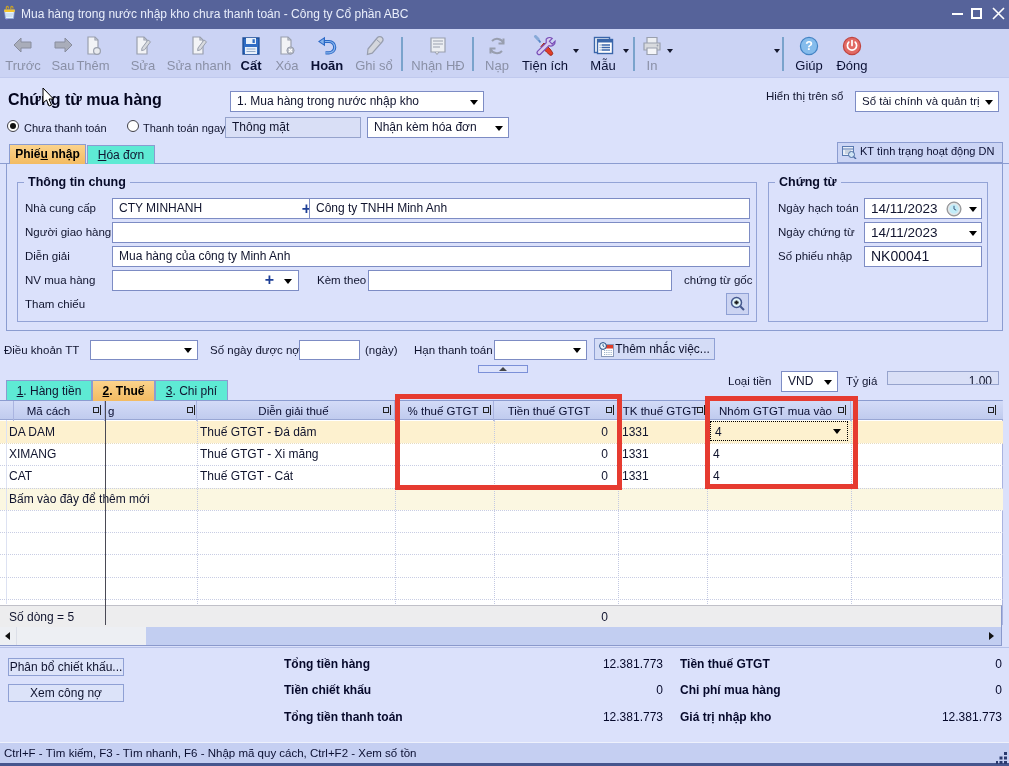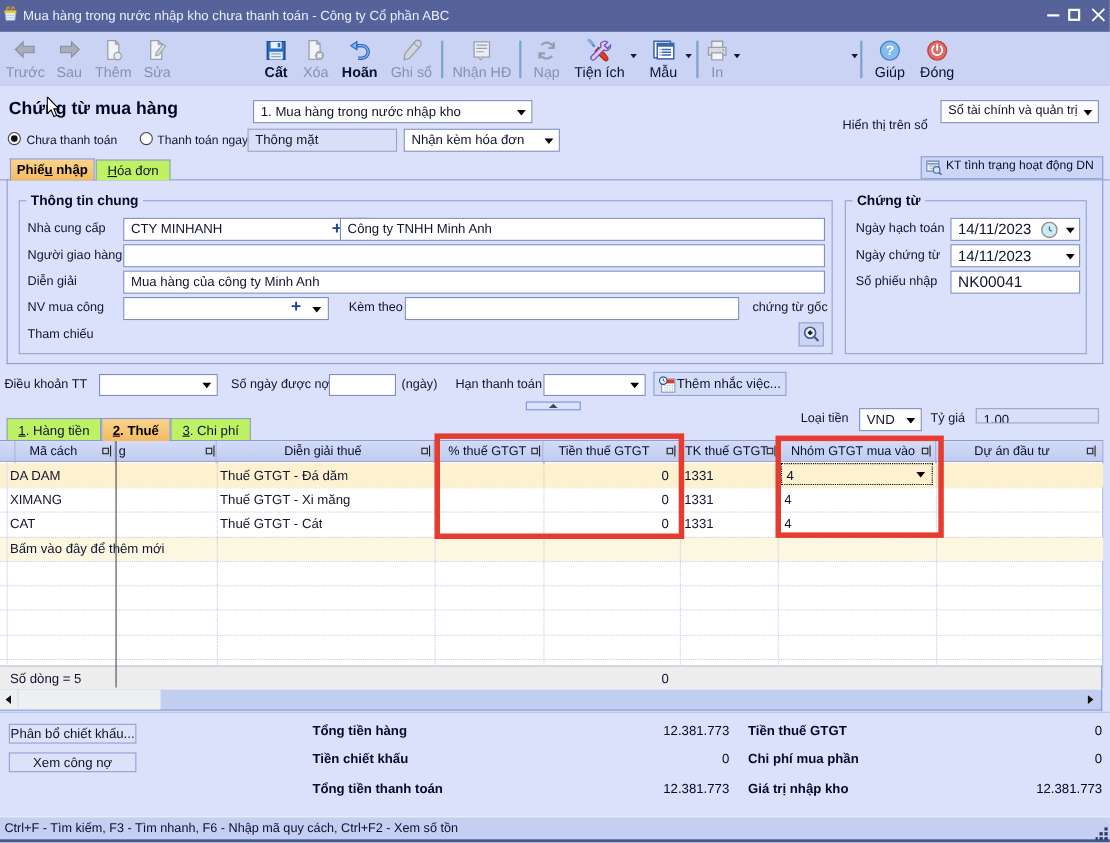--- a/index.html
+++ b/index.html
@@ -10,21 +10,21 @@
 .dis{background:#d9dff6;border:1px solid #96a3cc}
 .car{position:absolute;right:5px;top:8px;width:0;height:0;border-left:4.5px solid transparent;border-right:4.5px solid transparent;border-top:5px solid #000}
 .gb{position:absolute;border:1px solid #93a3d6}
 .gbt{position:absolute;top:-8px;left:6px;background:#dbe1fb;padding:0 4px;font-weight:bold;font-size:12.5px;color:#060a28}
 .flbl{position:absolute;font-size:11.5px;color:#10142e}
 .tbtn{position:absolute;top:0;height:48px;text-align:center;color:#0a1034;font-size:13px}
 .tbtn .ic{display:block;margin:2px auto 1px}
 .tbtn.off{color:#8a90a6}
 .sep{position:absolute;top:8px;width:2px;height:34px;background:#7aa3cc}
 .tcar{position:absolute;width:0;height:0;border-left:3.5px solid transparent;border-right:3.5px solid transparent;border-top:4px solid #15182e;top:20px}
-.tab{position:absolute;border:1px solid #8b9cd0;border-bottom:none;background:#bef264;text-align:center;font-size:12px;color:#101430}
+.tab{position:absolute;border:1px solid #8b9cd0;border-bottom:none;background:#5eead4;text-align:center;font-size:12px;color:#101430}
 .tab.act{background:linear-gradient(#fbd38b,#f3bb62);font-weight:bold;color:#000;z-index:3}
 .hcell{position:absolute;top:0;height:21px;border-right:1px solid #aab4e0;text-align:center;font-size:11.5px;color:#0a0e30;line-height:21px;overflow:hidden;padding-right:13px}
 .gcell{position:absolute;font-size:12px;line-height:22px;white-space:nowrap;overflow:hidden}
 .vline{position:absolute;width:1px}
 .hline{position:absolute;height:1px}
 .blbl{font-weight:bold;font-size:12px;color:#05082a;position:absolute}
 .bval{position:absolute;font-size:12px;color:#05082a;text-align:right}
 .btn{position:absolute;background:#dce3f9;border:1px solid #8fa0d4;text-align:center;font-size:12px;color:#101430}
 </style>
 </head>
@@ -48,32 +48,38 @@
 
 <div class="abs" style="left:0;top:29px;width:1009px;height:49px;background:#cbd3f4;border-bottom:1px solid #c0c9ee">
 <div class="tbtn off" style="left:2px;top:4px;width:42px">
   <svg class="ic" width="24" height="22" viewBox="0 0 24 22">
         <path d="M10 3 L10 7 L20 7 L20 13 L10 13 L10 17 L3 10 Z" fill="#a9adba" stroke="#888d9e" stroke-width="1"></path>
       </svg>Trước</div>
 <div class="tbtn off" style="left:44px;top:4px;width:38px">
   <svg class="ic" width="24" height="22" viewBox="0 0 24 22">
         <path d="M14 3 L14 7 L4 7 L4 13 L14 13 L14 17 L21 10 Z" fill="#a9adba" stroke="#888d9e" stroke-width="1"></path>
       </svg>Sau</div>
-<div class="tbtn off" style="left:82px;top:4px;width:42px">
+<div class="tbtn off" style="left:72px;top:4px;width:42px">
   <svg class="ic" width="22" height="22" viewBox="0 0 22 22">
         <path d="M6 2 L13 2 L16 5 L16 19 L6 19 Z" fill="#f2f3f6" stroke="#9aa0ae" stroke-width="1.2"></path>
         <path d="M13 2 L13 5 L16 5" fill="none" stroke="#9aa0ae" stroke-width="1.2"></path>
         <circle cx="15" cy="16" r="3.4" fill="#e8eaee" stroke="#9aa0ae" stroke-width="1.2"></circle>
       </svg>Thêm</div>
 <div class="tbtn off" style="left:124px;top:4px;width:38px">
   <svg class="ic" width="22" height="22" viewBox="0 0 22 22">
         <path d="M5 2 L12 2 L15 5 L15 19 L5 19 Z" fill="#f2f3f6" stroke="#9aa0ae" stroke-width="1.2"></path>
         <path d="M12 2 L12 5 L15 5" fill="none" stroke="#9aa0ae" stroke-width="1.2"></path>
         <path d="M10 13 L16 5 L18.5 6.8 L12.6 14.8 L9.6 15.6 Z" fill="#d8dade" stroke="#9aa0ae" stroke-width="1"></path>
       </svg>Sửa</div>
+<div class="tbtn off" style="left:162px;top:4px;width:74px">
+  <svg class="ic" width="22" height="22" viewBox="0 0 22 22">
+        <path d="M5 2 L12 2 L15 5 L15 19 L5 19 Z" fill="#f2f3f6" stroke="#9aa0ae" stroke-width="1.2"></path>
+        <path d="M12 2 L12 5 L15 5" fill="none" stroke="#9aa0ae" stroke-width="1.2"></path>
+        <path d="M10 13 L16 5 L18.5 6.8 L12.6 14.8 L9.6 15.6 Z" fill="#d8dade" stroke="#9aa0ae" stroke-width="1"></path>
+      </svg>Sửa nhanh</div>
 <div class="tbtn" style="left:236px;top:4px;width:30px;font-weight:bold">
   <svg class="ic" width="22" height="22" viewBox="0 0 22 22">
         <path d="M3 3 L19 3 L19 19 L3 19 Z" fill="#2f6cc4" stroke="#1c4d96" stroke-width="1.3"></path>
         <path d="M6 3 L16 3 L16 9 L6 9 Z" fill="#e8f0fa"></path>
         <path d="M12.5 4.2 L14.8 4.2 L14.8 8 L12.5 8 Z" fill="#2f6cc4"></path>
         <path d="M5 12 L17 12 L17 19 L5 19 Z" fill="#e8f0fa"></path>
         <path d="M6.5 14 L15.5 14 M6.5 16.5 L15.5 16.5" stroke="#8fa8c8" stroke-width="1"></path>
       </svg>Cất</div>
 <div class="tbtn off" style="left:268px;top:4px;width:38px">
   <svg class="ic" width="22" height="22" viewBox="0 0 22 22">
@@ -145,21 +151,21 @@
 <div class="tbtn" style="left:831px;top:4px;width:42px">
   <svg class="ic" width="22" height="22" viewBox="0 0 22 22">
         <circle cx="11" cy="11" r="8.6" fill="#e26a64" stroke="#c04540" stroke-width="1.2"></circle>
         <path d="M11 5.5 L11 10.5" stroke="#fff" stroke-width="1.7" stroke-linecap="round"></path>
         <path d="M7.8 7.2 A4.6 4.6 0 1 0 14.2 7.2" fill="none" stroke="#fff" stroke-width="1.7" stroke-linecap="round"></path>
       </svg>Đóng</div>
 </div>
 
 <div class="abs" style="left:8px;top:91px;font-size:16px;font-weight:bold;color:#03051e">Chứng từ mua hàng</div>
 <div class="inp" style="left:230px;top:91px;width:254px;height:21px;line-height:19px">1. Mua hàng trong nước nhập kho<span class="car" style="top:8px"></span></div>
-<div class="flbl" style="left:766px;top:108px">Hiển thị trên sổ</div>
+<div class="flbl" style="left:766px;top:90px">Hiển thị trên sổ</div>
 <div class="inp" style="left:855px;top:91px;width:144px;height:21px;line-height:19px;font-size:11.5px">Sổ tài chính và quản trị<span class="car" style="top:8px"></span></div>
 
 <div class="abs" style="left:7px;top:120px;width:12px;height:12px;border:1.5px solid #3f3f48;border-radius:50%;background:#fff"></div>
 <div class="abs" style="left:10px;top:123px;width:6px;height:6px;border-radius:50%;background:#111"></div>
 <div class="flbl" style="left:24px;top:122px;font-size:11px">Chưa thanh toán</div>
 <div class="abs" style="left:127px;top:120px;width:12px;height:12px;border:1.5px solid #3f3f48;border-radius:50%;background:#fff"></div>
 <div class="flbl" style="left:143px;top:122px;font-size:11px">Thanh toán ngay</div>
 <div class="inp dis" style="left:225px;top:117px;width:136px;height:21px;line-height:19px">Thông mặt</div>
 <div class="inp" style="left:367px;top:117px;width:142px;height:21px;line-height:19px">Nhận kèm hóa đơn<span class="car" style="top:8px"></span></div>
 
@@ -183,21 +189,21 @@
   </div>
 <div class="flbl" style="left:25px;top:202px">Nhà cung cấp</div>
 <div class="inp" style="left:112px;top:198px;width:224px;height:21px;line-height:19px">CTY MINHANH
   <span class="abs" style="right:24px;top:0px;color:#1e3f96;font-size:16px;font-weight:bold">+</span>
   <span class="car" style="top:8px;right:6px"></span></div>
 <div class="inp" style="left:309px;top:198px;width:441px;height:21px;line-height:19px">Công ty TNHH Minh Anh</div>
 <div class="flbl" style="left:25px;top:226px">Người giao hàng</div>
 <div class="inp" style="left:112px;top:222px;width:638px;height:21px"></div>
 <div class="flbl" style="left:25px;top:250px">Diễn giải</div>
 <div class="inp" style="left:112px;top:246px;width:638px;height:21px;line-height:19px">Mua hàng của công ty Minh Anh</div>
-<div class="flbl" style="left:25px;top:274px">NV mua công</div>
+<div class="flbl" style="left:25px;top:274px">NV mua hàng</div>
 <div class="inp" style="left:112px;top:270px;width:187px;height:21px">
   <span class="abs" style="right:24px;top:0px;color:#1e3f96;font-size:16px;font-weight:bold">+</span>
   <span class="car" style="top:8px;right:6px"></span>
   </div>
 <div class="flbl" style="left:317px;top:274px">Kèm theo</div>
 <div class="inp" style="left:368px;top:270px;width:304px;height:21px"></div>
 <div class="flbl" style="left:684px;top:274px">chứng từ gốc</div>
 <div class="flbl" style="left:25px;top:298px">Tham chiếu</div>
 <div class="btn" style="left:726px;top:293px;width:23px;height:22px;background:#ccd4f2">
   <svg width="16" height="16" viewBox="0 0 16 16" style="margin-top:2px">
@@ -246,34 +252,33 @@
 <div class="abs" style="left:478px;top:365px;width:50px;height:8px;background:#dde3fb;border:1px solid #7b90d8">
   <div class="abs" style="left:20px;top:1px;width:0;height:0;border-left:4px solid transparent;border-right:4px solid transparent;border-bottom:4px solid #44464a"></div>
   </div>
 
 <div class="tab" style="left:6px;top:380px;width:86px;height:35px;line-height:20px"><span style="text-decoration:underline">1</span>. Hàng tiền</div>
 <div class="tab act" style="left:92px;top:380px;width:63px;height:21px;line-height:20px"><span style="text-decoration:underline">2</span>. Thuế</div>
 <div class="tab" style="left:155px;top:380px;width:73px;height:21px;line-height:20px"><span style="text-decoration:underline">3</span>. Chi phí</div>
 <div class="flbl" style="left:728px;top:375px">Loại tiền</div>
 <div class="inp" style="left:781px;top:371px;width:57px;height:21px;line-height:19px">VND<span class="car" style="top:8px"></span></div>
 <div class="flbl" style="left:846px;top:375px">Tỷ giá</div>
-<div class="inp dis" style="left:887px;top:371px;width:112px;height:14px;line-height:19px;text-align:left">1,00</div>
+<div class="inp dis" style="left:887px;top:371px;width:112px;height:14px;line-height:19px;text-align:right">1,00</div>
 
 <div class="abs" style="left:0px;top:400px;width:1003px;height:225px;background:#fff;border-top:1px solid #8b9cd0;border-right:1px solid #aab4e0"></div>
 <div class="abs" id="ghead" style="left:0px;top:401px;width:1003px;height:19px;background:linear-gradient(#d3dbf7,#c0cbee);border-bottom:1px solid #98a6d4"></div>
 <div class="abs" style="left:0;top:401px;width:1003px;height:19px">
   <div class="hcell" style="left:0;width:6px"></div>
   <div class="hcell" style="left:6px;width:99px">Mã cách</div>
   <div class="hcell" style="left:106px;width:91px;text-align:left;padding-left:2px">g</div>
   <div class="hcell" style="left:197px;width:198px;padding-right:4px">Diễn giải thuế</div>
   <div class="hcell" style="left:395px;width:99px;padding-right:2px">% thuế GTGT</div>
   <div class="hcell" style="left:494px;width:124px">Tiền thuế GTGT</div>
   <div class="hcell" style="left:618px;width:89px;padding-right:3px">TK thuế GTGT</div>
   <div class="hcell" style="left:707px;width:144px;padding-right:6px">Nhóm GTGT mua vào</div>
-  <div class="hcell" style="left:851px;width:152px">Dự án đầu tư</div>
 </div>
 <svg class="abs" style="left:0;top:401px;z-index:2" width="1003" height="19">
  <g stroke="#222" fill="none" stroke-width="1">
   <g transform="translate(93,4)">
         <rect x="0.5" y="2.5" width="5" height="5"></rect>
         <line x1="7.5" y1="0" x2="7.5" y2="10"></line>
       </g>
   <g transform="translate(187,4)">
         <rect x="0.5" y="2.5" width="5" height="5"></rect>
         <line x1="7.5" y1="0" x2="7.5" y2="10"></line>
@@ -363,21 +368,21 @@
 
 <div class="hline" style="left:0;top:647px;width:1009px;background:#b6c1e8"></div>
 <div class="btn" style="left:8px;top:658px;width:116px;height:18px;line-height:16px">Phân bổ chiết khấu...</div>
 <div class="btn" style="left:8px;top:684px;width:116px;height:18px;line-height:16px">Xem công nợ</div>
 <div class="blbl" style="left:284px;top:657px">Tổng tiền hàng</div>
 <div class="bval" style="left:563px;top:657px;width:100px">12.381.773</div>
 <div class="blbl" style="left:680px;top:657px">Tiền thuế GTGT</div>
 <div class="bval" style="left:902px;top:657px;width:100px">0</div>
 <div class="blbl" style="left:284px;top:683px">Tiền chiết khấu</div>
 <div class="bval" style="left:563px;top:683px;width:100px">0</div>
-<div class="blbl" style="left:680px;top:683px">Chi phí mua phần</div>
+<div class="blbl" style="left:680px;top:683px">Chi phí mua hàng</div>
 <div class="bval" style="left:902px;top:683px;width:100px">0</div>
 <div class="blbl" style="left:284px;top:710px">Tổng tiền thanh toán</div>
 <div class="bval" style="left:563px;top:710px;width:100px">12.381.773</div>
 <div class="blbl" style="left:680px;top:710px">Giá trị nhập kho</div>
 <div class="bval" style="left:902px;top:710px;width:100px">12.381.773</div>
 
 <div class="abs" style="left:0;top:742px;width:1009px;height:21px;background:#c5cff2;border-top:1px solid #eef1fc">
   <div class="abs" style="left:4px;top:4px;font-size:11.5px;color:#0a0e30">Ctrl+F - Tìm kiếm, F3 - Tìm nhanh, F6 - Nhập mã quy cách, Ctrl+F2 - Xem số tồn</div>
 </div>
 <div class="abs" style="left:0;top:763px;width:1009px;height:3px;background:#46568e"></div>

